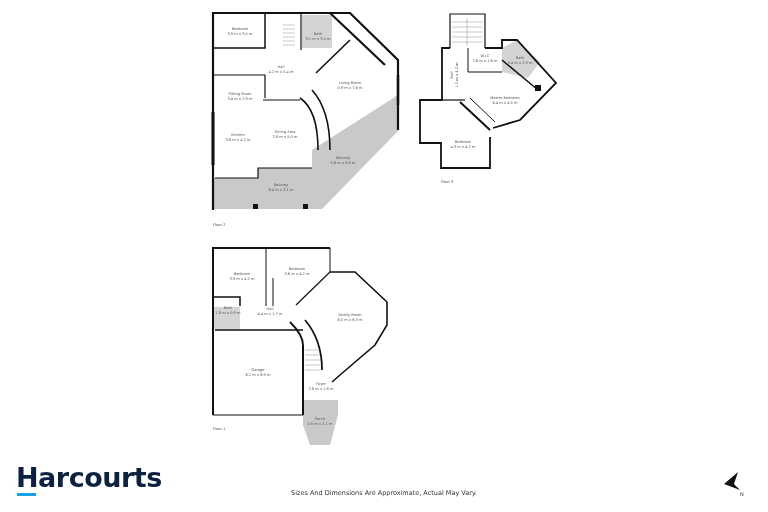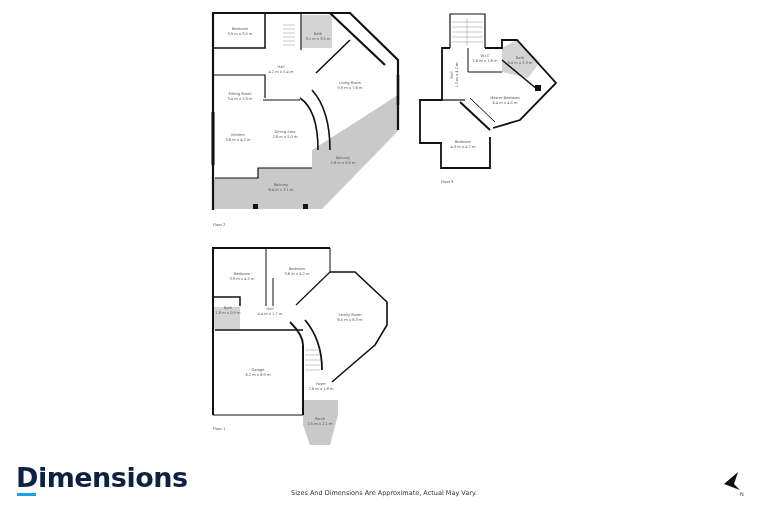--- a/index.html
+++ b/index.html
@@ -137,19 +137,19 @@
     <text class="rl" x="258" y="371">Garage</text>
     <text class="rl" x="258" y="376">6.2 m x 6.9 m</text>
     <text class="rl" x="321" y="385">Foyer</text>
     <text class="rl" x="321" y="390">2.8 m x 1.8 m</text>
     <text class="rl" x="320" y="420">Porch</text>
     <text class="rl" x="320" y="425">2.5 m x 2.1 m</text>
     <text class="fl" x="213" y="430">Floor 1</text>
   </g>
 </svg>
 
-<div class="logo">Dimensions</div>
+<div class="logo">Harcourts</div>
 <div class="logo-bar"></div>
 <div class="disclaimer">Sizes And Dimensions Are Approximate, Actual May Vary.</div>
 <svg class="north" width="28" height="28" viewBox="0 0 28 28">
   <polygon points="2,14 16,2 12,14 18,20" fill="#111"></polygon>
   <text x="18" y="26" font-size="5" fill="#444" font-family="DejaVu Sans, sans-serif">N</text>
 </svg>
 
 </body></html>

